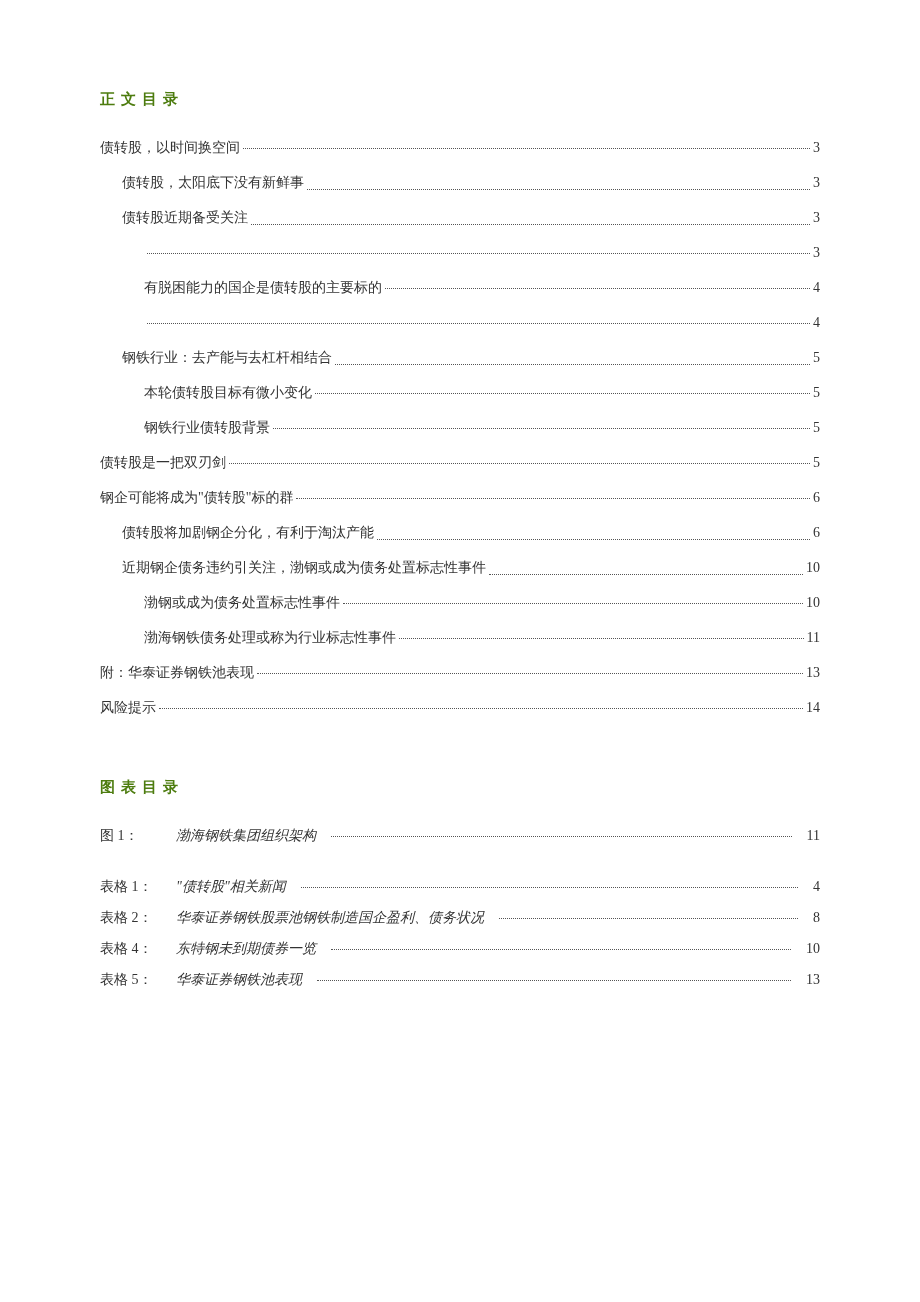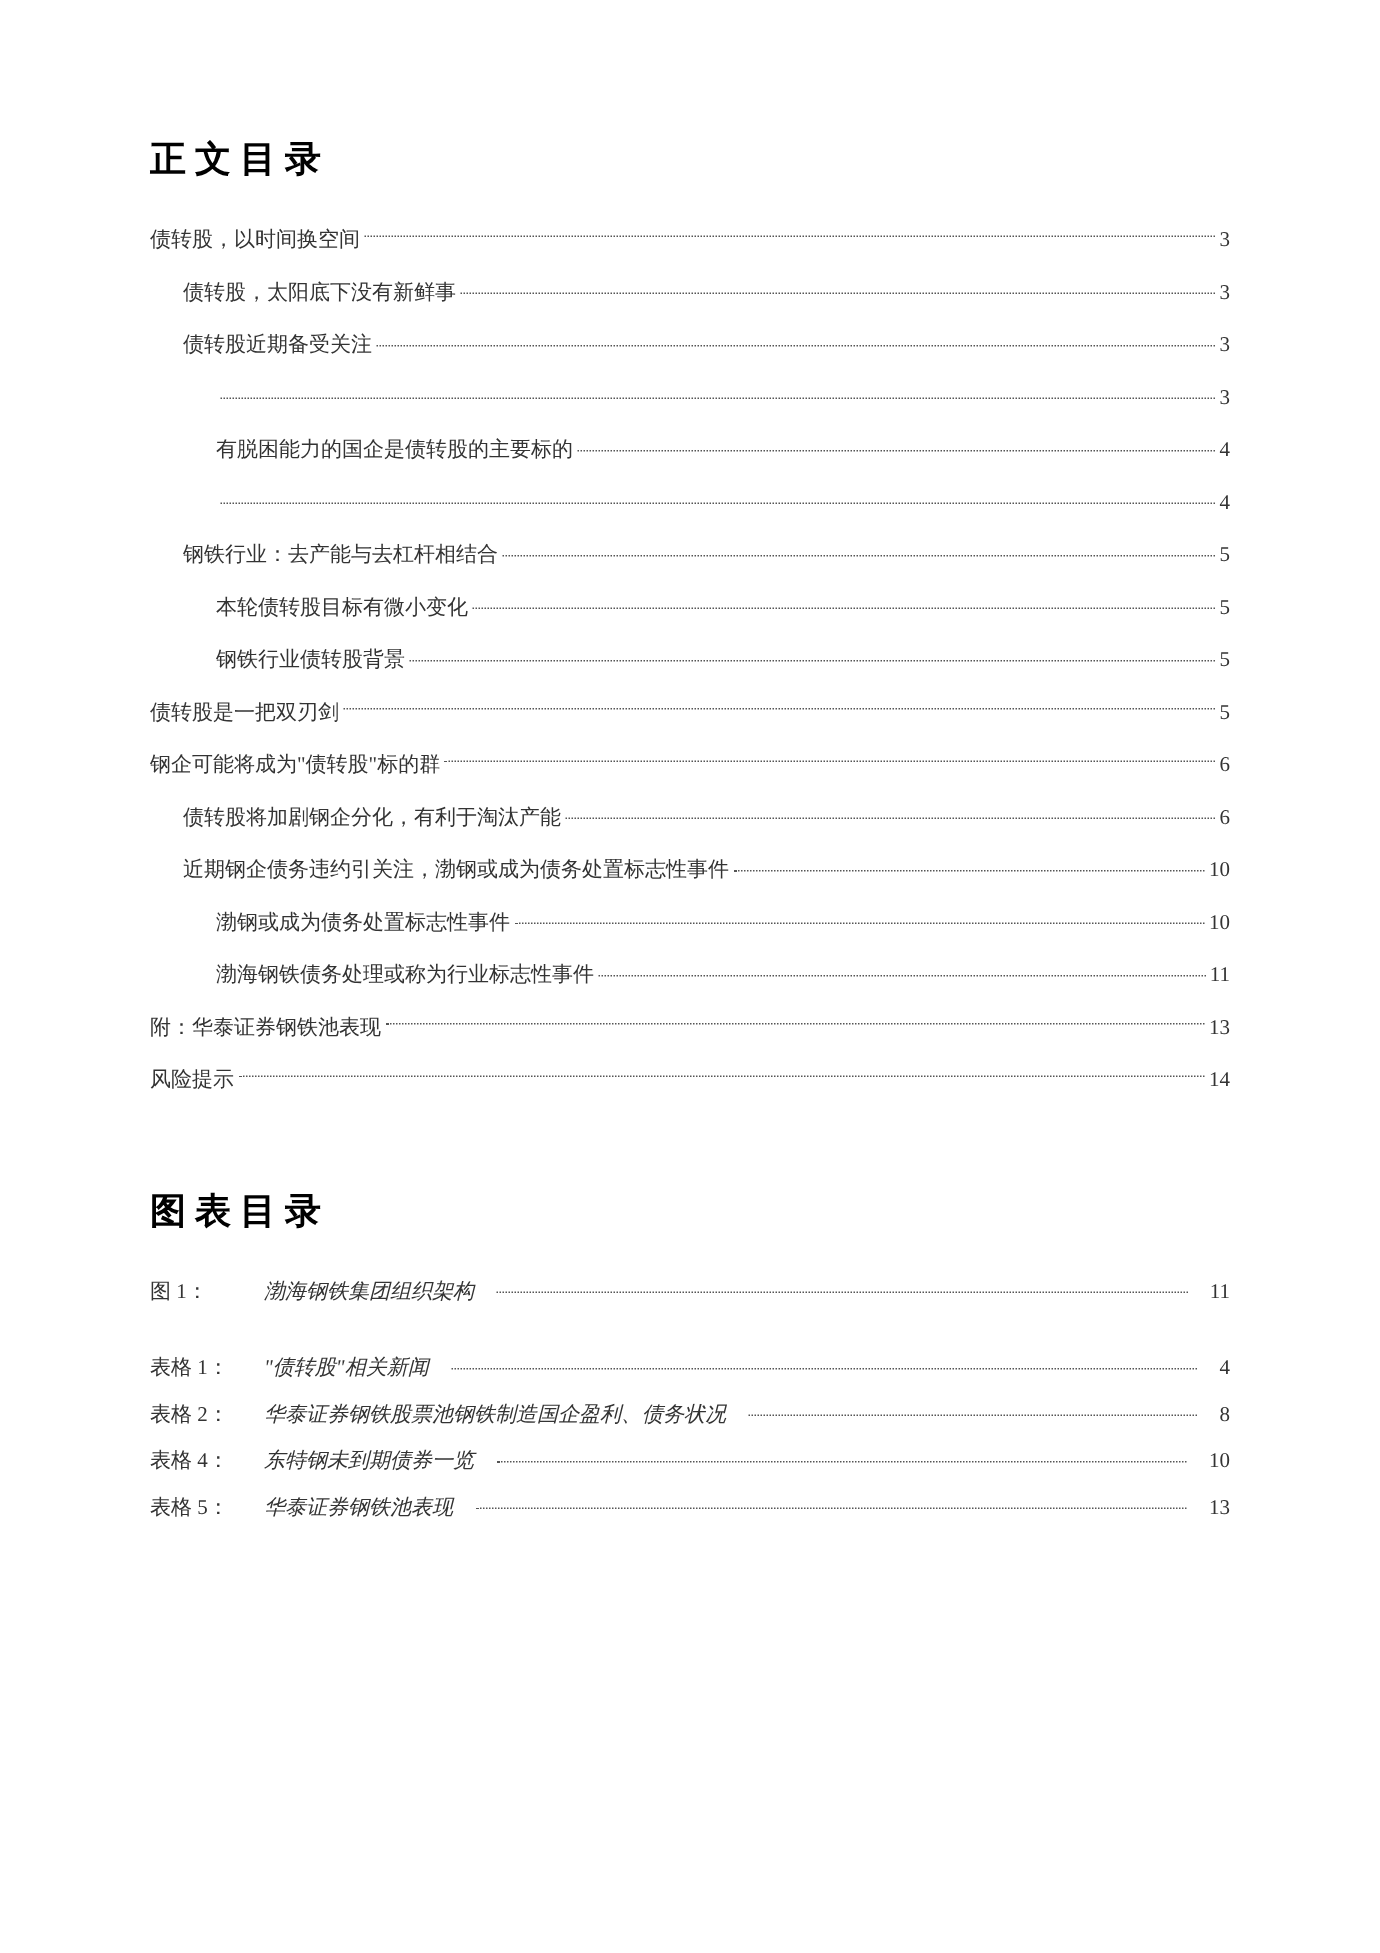--- a/index.html
+++ b/index.html
@@ -5,22 +5,22 @@
     * { margin: 0; padding: 0; box-sizing: border-box; }
     body {
       width: 920px;
       height: 1302px;
       background: #ffffff;
       font-family: "SimSun", "STSong", serif;
       padding: 90px 100px 60px 100px;
       color: #333;
     }
     .section-title {
-      color: #000000;
-      font-size: 24px;
+      color: #4d7c0f;
+      font-size: 15px;
       font-weight: bold;
       letter-spacing: 6px;
       margin-bottom: 28px;
       font-family: "SimHei", "STHeiti", sans-serif;
     }
     .toc-block { margin-bottom: 60px; }
     .toc-entry {
       display: flex;
       align-items: baseline;
       font-size: 14px;
@@ -32,22 +32,22 @@
     .toc-entry .label { flex-shrink: 0; }
     .toc-entry .dots {
       flex: 1;
       border-bottom: 1.4px dotted #555;
       margin: 0 3px;
       position: relative;
       top: -3px;
       min-width: 10px;
     }
     .toc-entry .page { flex-shrink: 0; }
-    .indent-0 { padding-left: 0; align-items: center; }
-    .indent-1 { padding-left: 22px; }
+    .indent-0 { padding-left: 0; }
+    .indent-1 { padding-left: 22px; align-items: flex-end; }
     .indent-2 { padding-left: 44px; }
     .figtab-block { margin-top: 10px; }
     .figtab-group { margin-bottom: 30px; }
     .figtab-entry {
       display: flex;
       align-items: baseline;
       font-size: 14px;
       color: #333;
       line-height: 1.5;
       margin-bottom: 10px;

